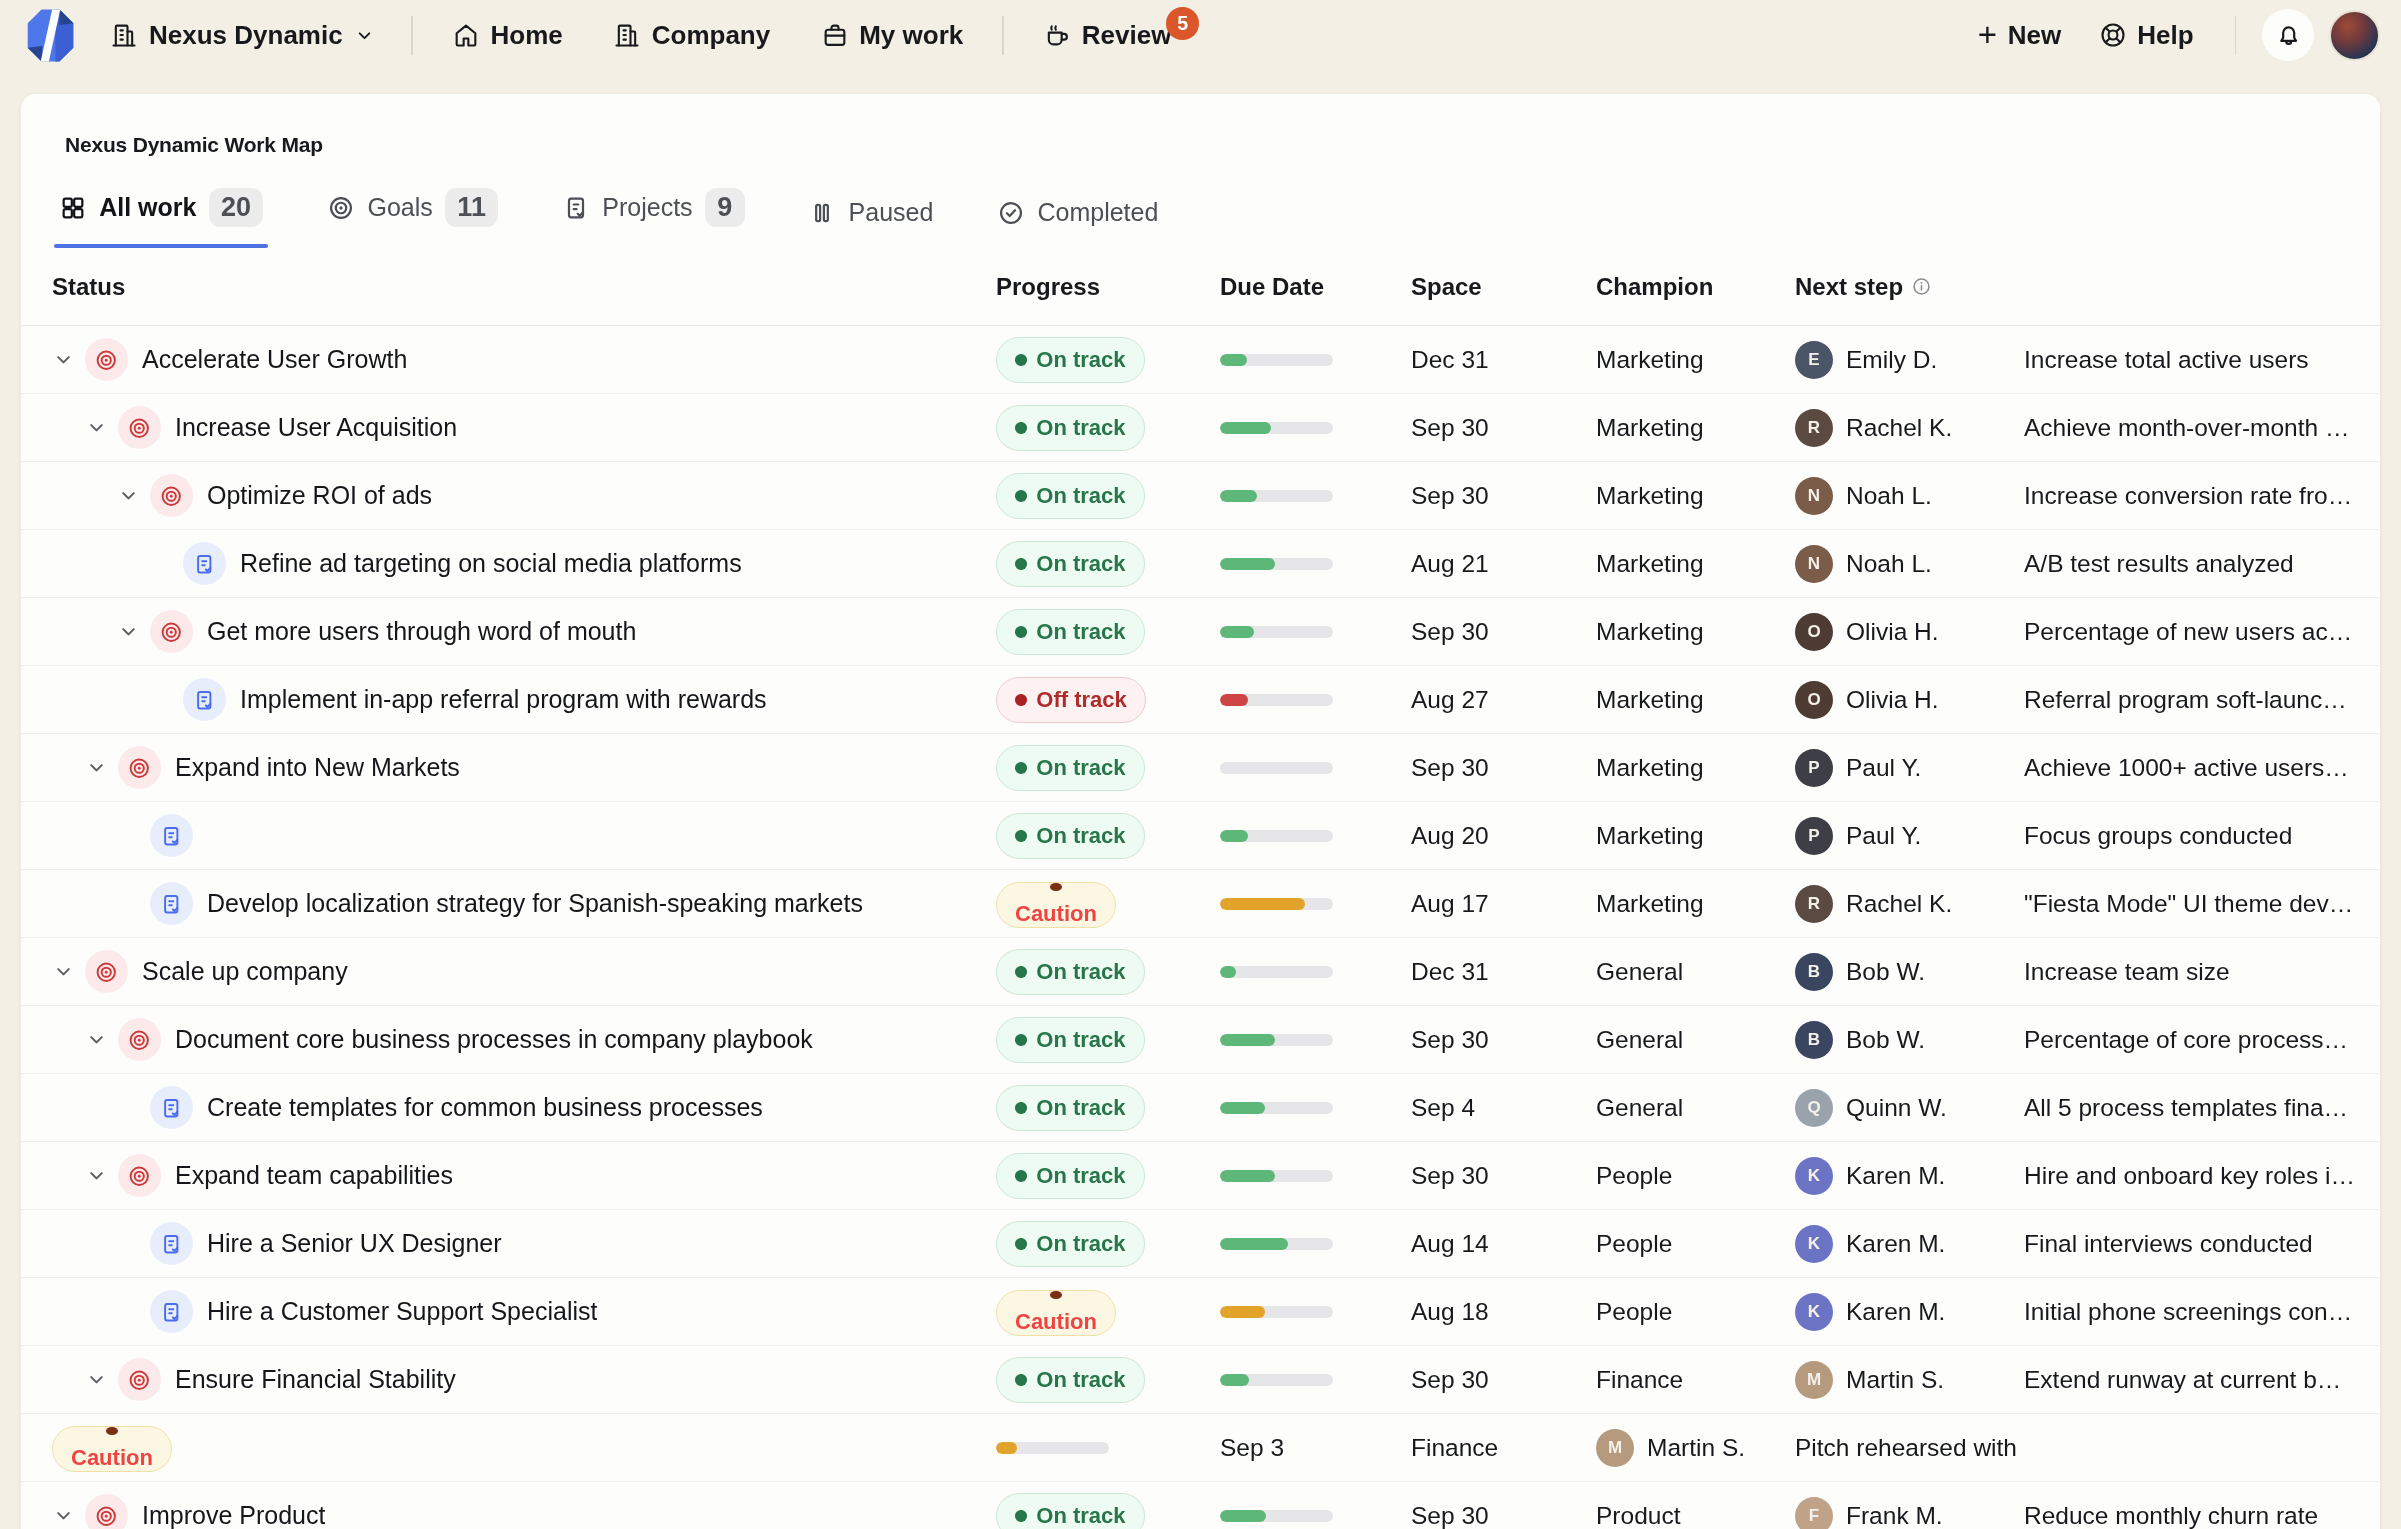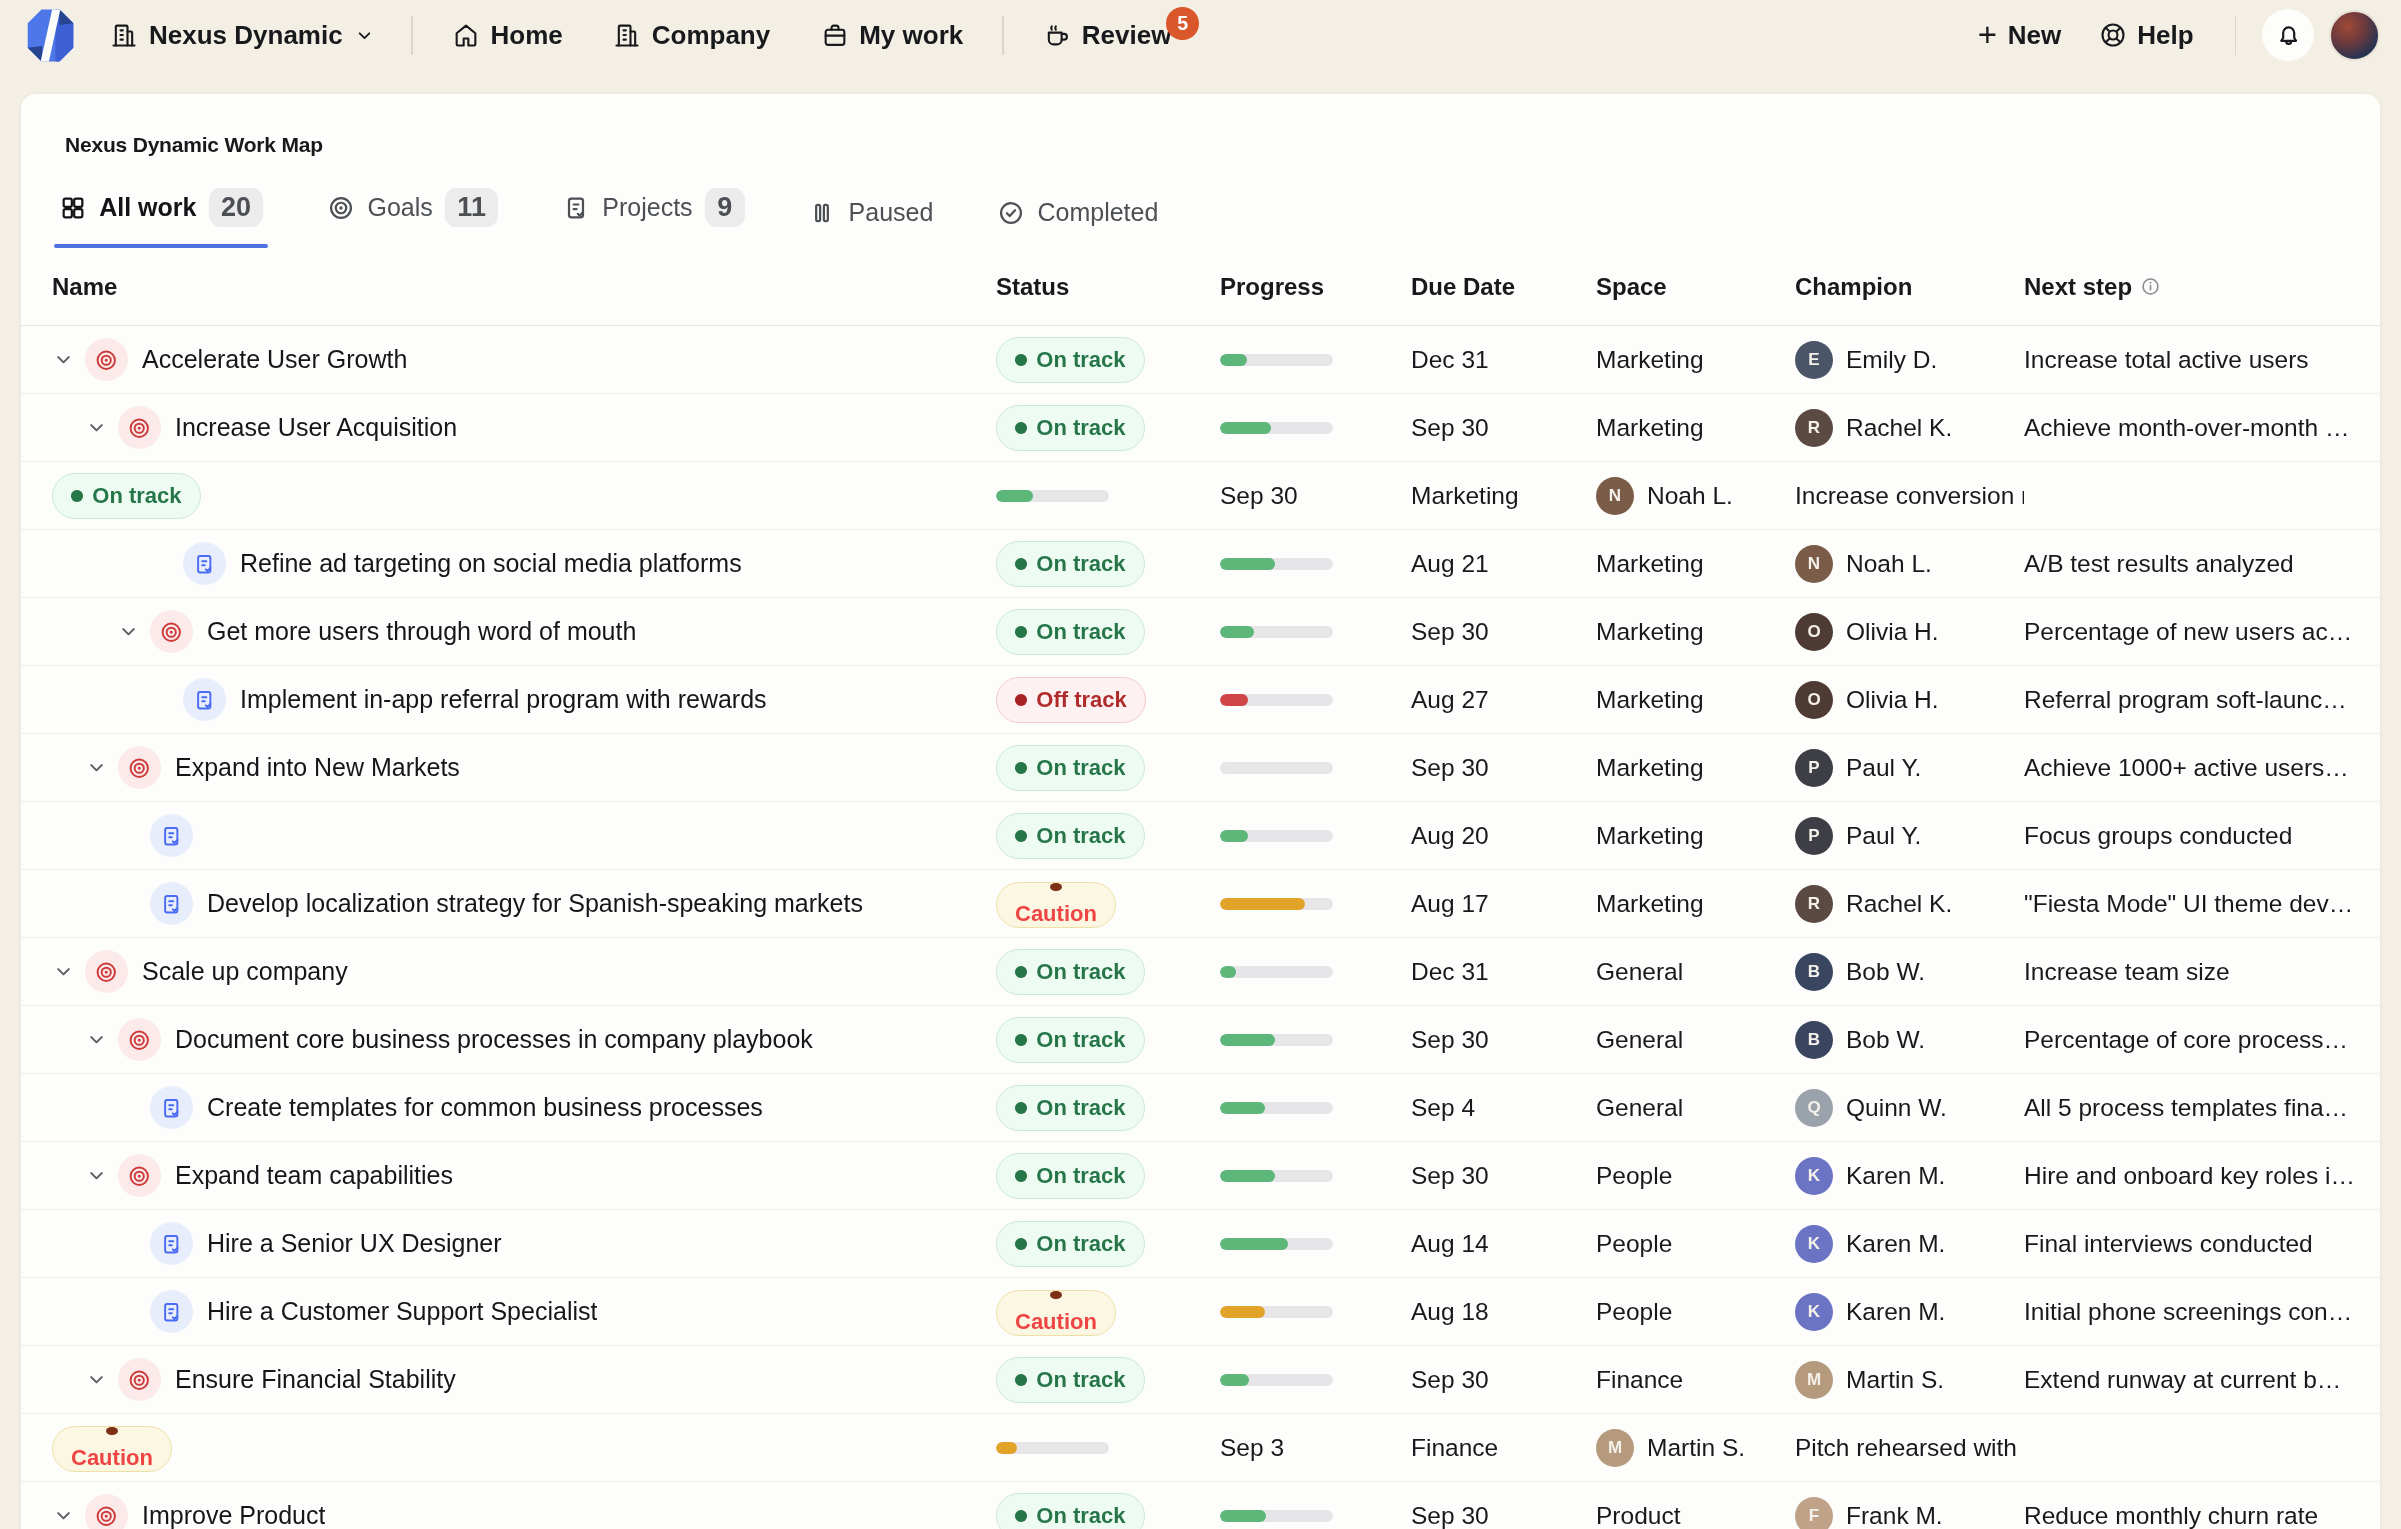--- a/index.html
+++ b/index.html
@@ -253,21 +253,20 @@
   <div class="tab">
     <svg class="icon t-ic" width="28" height="28" viewBox="0 0 34 34">
           <use href="#i-check"></use>
         </svg>
     <span class="t-label">Completed</span>
 
   </div>
 </div>
 
   <div class="grid-row thead">
-    <div class="th">Name</div>
     <div class="th">Status</div>
     <div class="th">Progress</div>
     <div class="th">Due Date</div>
     <div class="th">Space</div>
     <div class="th">Champion</div>
     <div class="th">
       <span>Next step</span>
       <svg class="icon info-ic" width="21" height="21" viewBox="0 0 26 26">
           <use href="#i-info"></use>
         </svg>
@@ -339,20 +338,34 @@
     <div class="cell-text">Sep 30</div>
     <div class="cell-text">Marketing</div>
     <div class="champ">
       <span class="champ-av" style="background: rgb(91, 74, 66);">R</span>
       <span class="cell-text champ-name">Rachel K.</span>
     </div>
     <div class="cell-text next-cell">Achieve month-over-month …</div>
   </div>
 
   <div class="grid-row row">
+    <div class="name-cell">
+      <span class="indent" style="width: 65px;"></span>
+      <span class="chev-box">
+        <svg class="icon row-chev" width="23" height="23" viewBox="0 0 28 28">
+              <use href="#i-chev"></use>
+            </svg>
+      </span>
+      <span class="type-icon goal">
+        <svg class="icon ti-svg" width="24.5" height="24.5" viewBox="0 0 30 30">
+              <use href="#i-target"></use>
+            </svg>
+      </span>
+      <span class="name-text">Optimize ROI of ads</span>
+    </div>
     <div>
       <span class="pill on">
         <span class="dot"></span>
         <span class="pill-label">On track</span>
       </span>
     </div>
     <div>
       <div class="track">
         <div class="fill on" style="width: 33%;"></div>
       </div>

